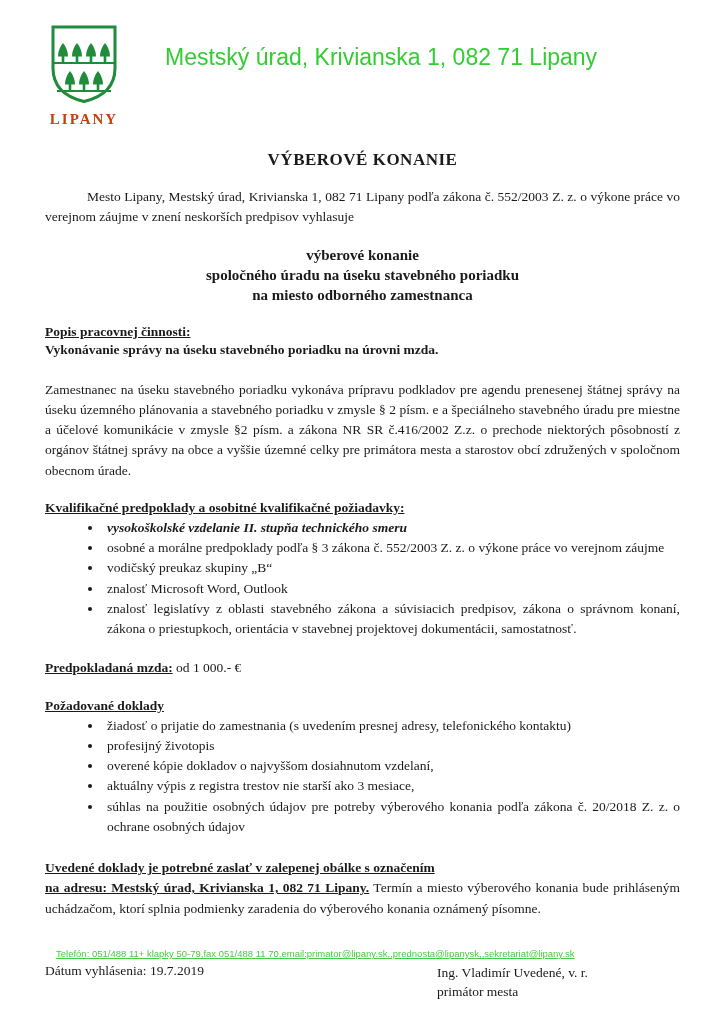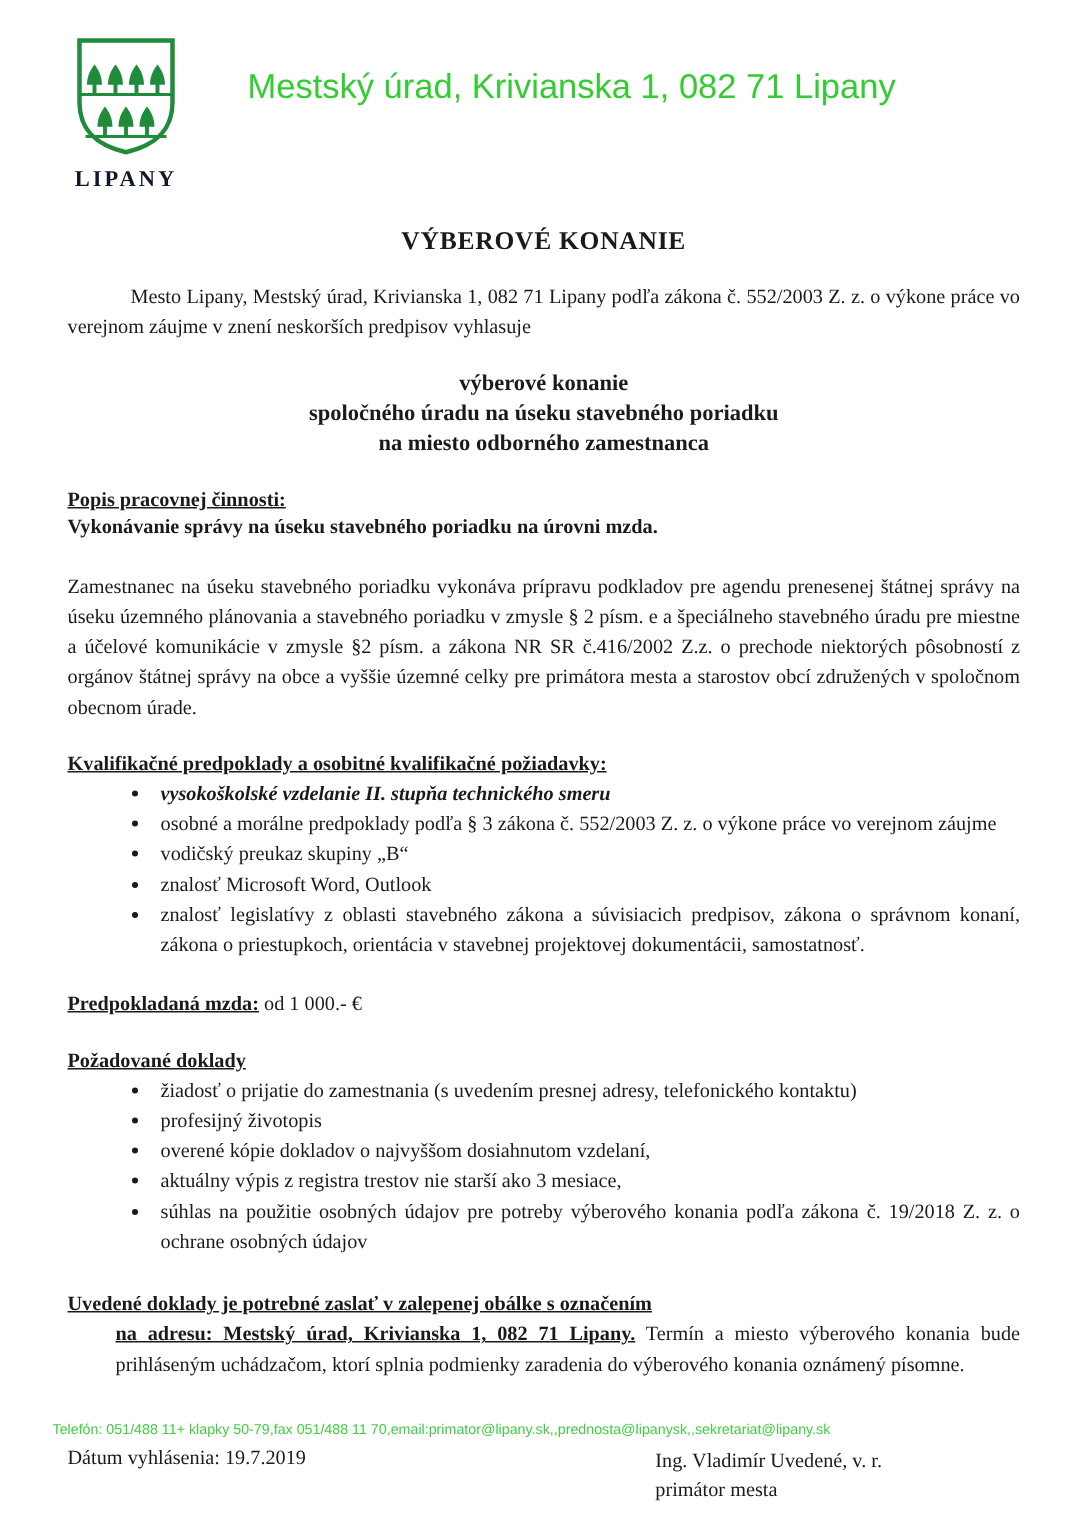--- a/index.html
+++ b/index.html
@@ -20,21 +20,21 @@
   }
 
   
   .header { display: flex; align-items: flex-start; }
   .logo-block { width: 78px; text-align: center; flex: 0 0 auto; }
   .logo-caption {
     margin-top: 3px;
     font-weight: bold;
     font-size: 15px;
     letter-spacing: 2px;
-    color: #0f172a;
+    color: #c2410c;
     font-family: "Liberation Serif", serif;
   }
   .header-address {
     font-family: "Liberation Sans", sans-serif;
     font-size: 23px;
     color: #33cc33;
     margin-left: 42px;
     margin-top: 20px;
   }
 
@@ -87,38 +87,39 @@
   .kv-line { font-size: 13.5px; line-height: 1.5; }
   .kv-line .label { font-weight: bold; text-decoration: underline; }
 
   .submission { margin-top: 21px; }
   .submission .u-bold {
     font-size: 13.5px;
     font-weight: bold;
     text-decoration: underline;
     line-height: 1.5;
   }
-  .submission .mixed { font-size: 13.5px; line-height: 1.5; text-align: justify; margin-left: 32px; }
+  .submission .mixed { font-size: 13.5px; line-height: 1.5; text-align: justify; }
 
   .sig-row {
     margin-top: 44px;
     display: flex;
     align-items: flex-start;
   }
   .sig-date { font-size: 13.5px; }
   .sig-block { margin-left: auto; margin-right: 92px; font-size: 13.5px; line-height: 1.45; }
 
   .contact-footer {
     position: absolute;
-    left: 35px;
+    left: 56px;
     top: 948px;
     font-family: "Liberation Sans", sans-serif;
     font-size: 9.5px;
     color: #44cc44;
     white-space: nowrap;
+    text-decoration: underline;
   }
 </style>
 </head>
 <body>
 
 <div class="page">
 
   <div class="header">
     <div class="logo-block">
       <svg width="70" height="80" viewBox="0 0 70 80" xmlns="http://www.w3.org/2000/svg">
@@ -177,21 +178,21 @@
     </div>
   </div>
 
   <div class="section">
     <div class="heading">Požadované doklady</div>
     <ul class="doc-list">
       <li>žiadosť o prijatie do zamestnania (s uvedením presnej adresy, telefonického kontaktu)</li>
       <li>profesijný životopis</li>
       <li>overené kópie dokladov o najvyššom dosiahnutom vzdelaní,</li>
       <li>aktuálny výpis z registra trestov nie starší ako 3 mesiace,</li>
-      <li>súhlas na použitie osobných údajov pre potreby výberového konania podľa zákona č. 19/2018 Z. z. o ochrane osobných údajov</li>
+      <li>súhlas na použitie osobných údajov pre potreby výberového konania podľa zákona č. 20/2018 Z. z. o ochrane osobných údajov</li>
     </ul>
   </div>
 
   <div class="submission">
     <div class="u-bold">Uvedené doklady je potrebné zaslať v zalepenej obálke s označením</div>
     <p class="mixed">
       <span class="u-bold">na adresu: Mestský úrad, Krivianska 1, 082 71 Lipany.</span><span> Termín a miesto výberového konania bude prihláseným uchádzačom, ktorí splnia podmienky zaradenia do výberového konania oznámený písomne.</span>
     </p>
   </div>
 

